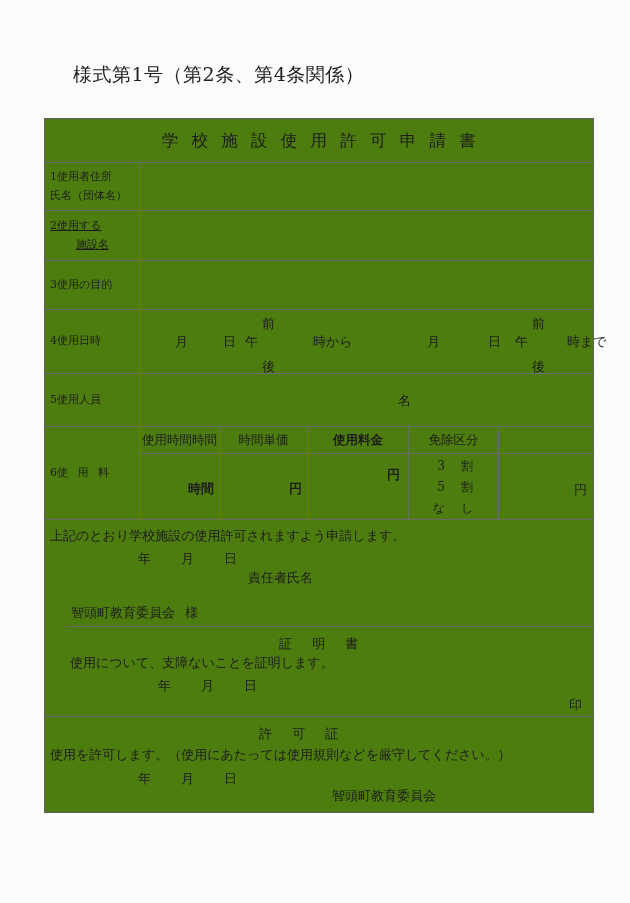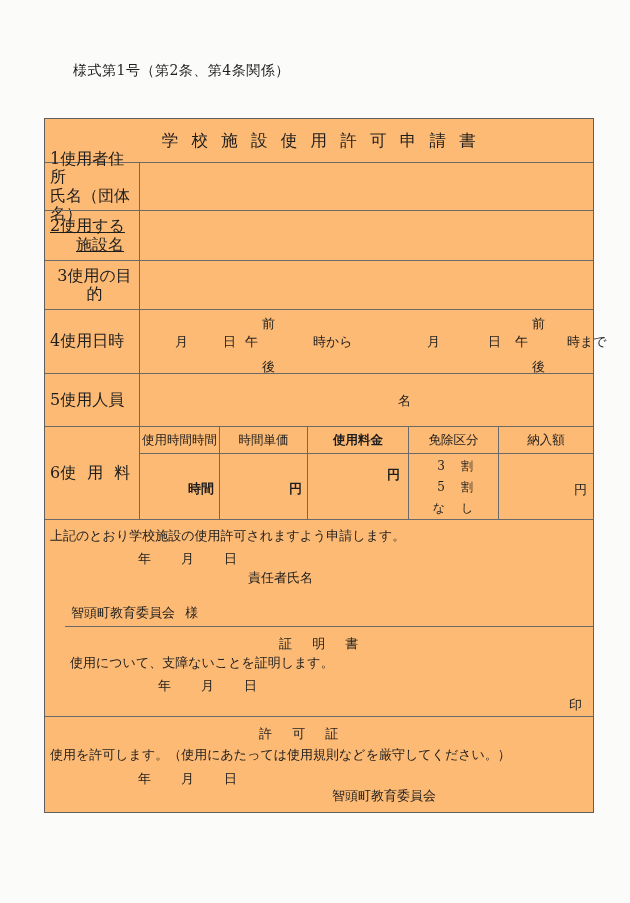--- a/index.html
+++ b/index.html
@@ -9,43 +9,43 @@
     width: 630px; height: 903px;
     background: #fbfbfa;
     color: #1d1d1d;
     font-family: "DejaVu Serif", "Liberation Serif", serif;
     font-size: 13px;
     margin: 0 auto;
     overflow: hidden;
   }
   .note {
     position: absolute; left: 73px; top: 62px;
-    font-size: 14px; letter-spacing: 0.5px;
+    font-size: 19px; letter-spacing: 0.5px;
   }
   .formbox {
     position: absolute; left: 44px; top: 118px;
     width: 550px; height: 695px;
     border: 1px solid #5f5f5f;
-    background: #fdba74;
+    background: #4d7c0f;
   }
   .row { display: flex; border-top: 1px solid #6a6a6a; position: relative; }
   .row.title-row { border-top: none; height: 43px; align-items: center; justify-content: center; }
   .title-text { font-size: 16.5px; word-spacing: 7px; letter-spacing: 0.5px; }
   .label {
     width: 95px; flex: 0 0 95px;
     border-right: 1px solid #6a6a6a;
     display: flex; flex-direction: column; justify-content: center;
-    padding-left: 5px; font-size: 16px; line-height: 18.5px;
+    padding-left: 5px; font-size: 11px; line-height: 18.5px;
   }
   .label .indent2 { text-indent: 26px; }
   .label.label-center { line-height: 16px; word-spacing: 6px; }
   .content { flex: 1 1 auto; position: relative; }
   .r1 { height: 48px; }
   .r2 { height: 50px; text-decoration: underline; }
-  .r3 { height: 49px; text-align: center; }
+  .r3 { height: 49px; }
   .r4 { height: 64px; }
   .r5 { height: 53px; }
   .r6 { height: 93px; }
   .abs { position: absolute; white-space: nowrap; line-height: 14px; }
   .ampm { position: absolute; width: 16px; text-align: center; font-size: 13px; }
   .ampm span { position: absolute; left: 0; }
   .ampm .am { top: 5px; }
   .ampm .pm { top: 48px; }
   
   .fee-table { flex: 1 1 auto; display: flex; flex-direction: column; }
@@ -148,21 +148,20 @@
     <div class="row r6">
       <div class="label label-center">
         <span>6使 用 料</span>
       </div>
       <div class="fee-table">
         <div class="fee-head">
           <div class="fc c1">使用時間時間</div>
           <div class="fc c2">時間単価</div>
           <div class="fc c3">使用料金</div>
           <div class="fc c4">免除区分</div>
-          <div class="fc c5">納入額</div>
         </div>
         <div class="fee-data">
           <div class="fc c1 cell-low">
             <span>時間</span>
           </div>
           <div class="fc c2 cell-low">
             <span>円</span>
           </div>
           <div class="fc c3 cell-mid">
             <span>円</span>

